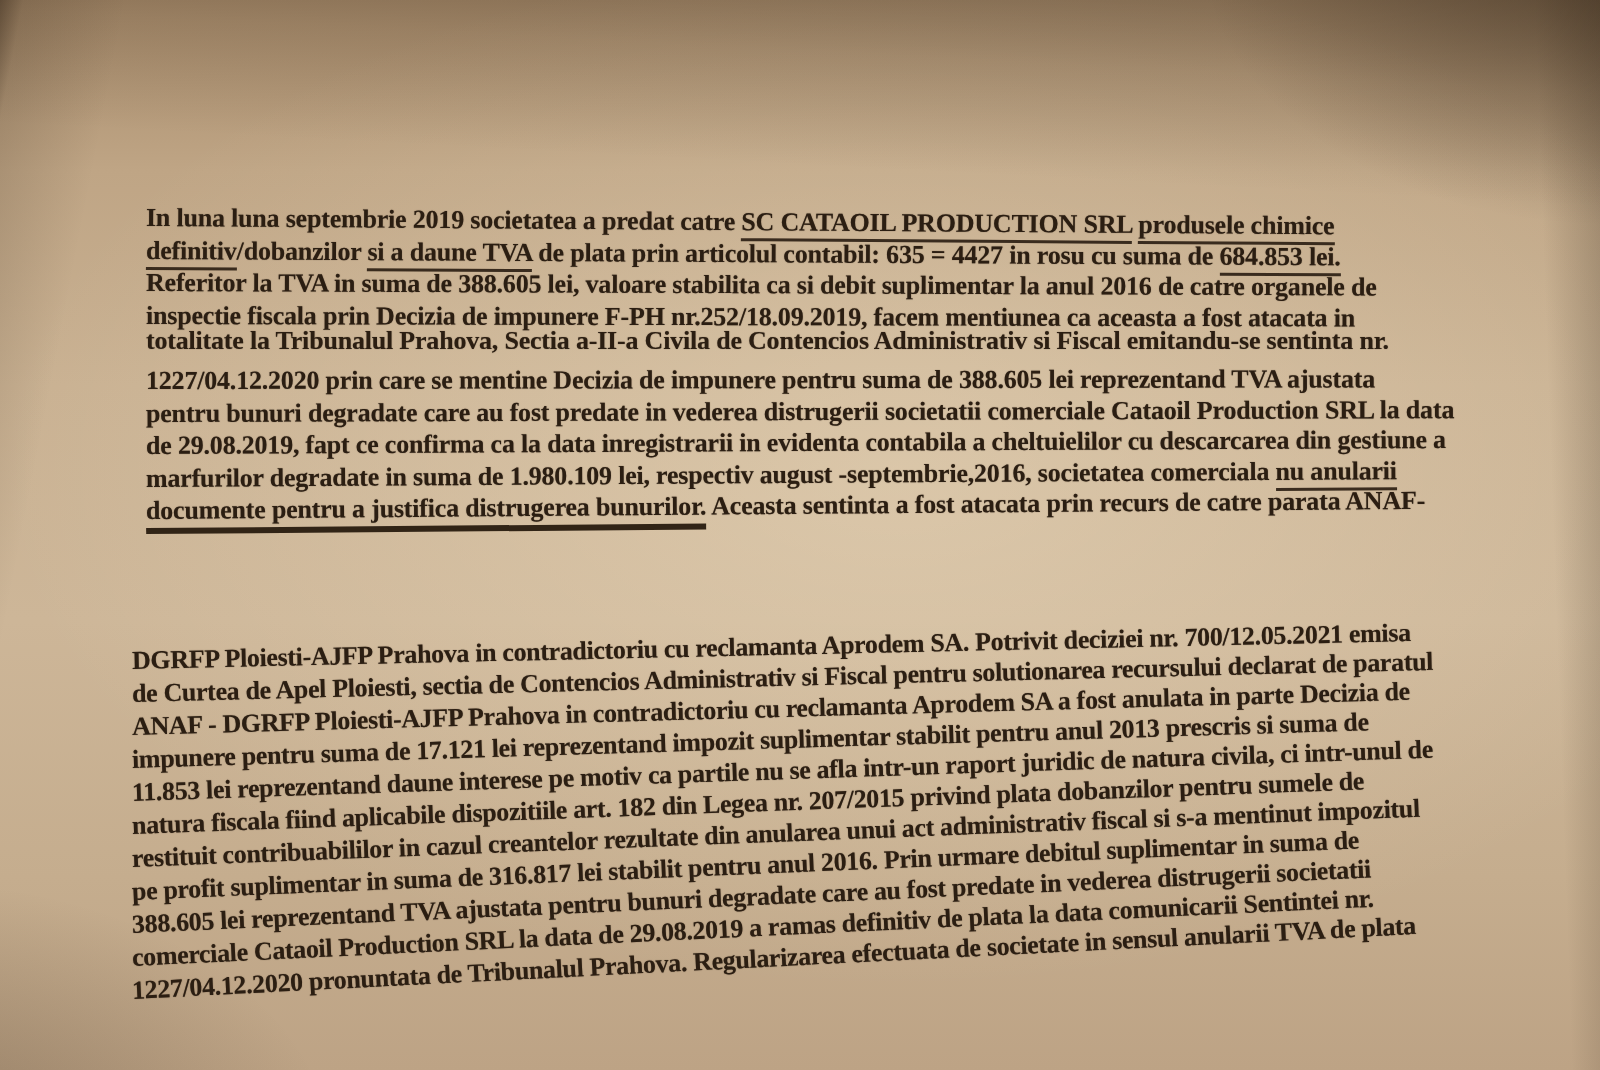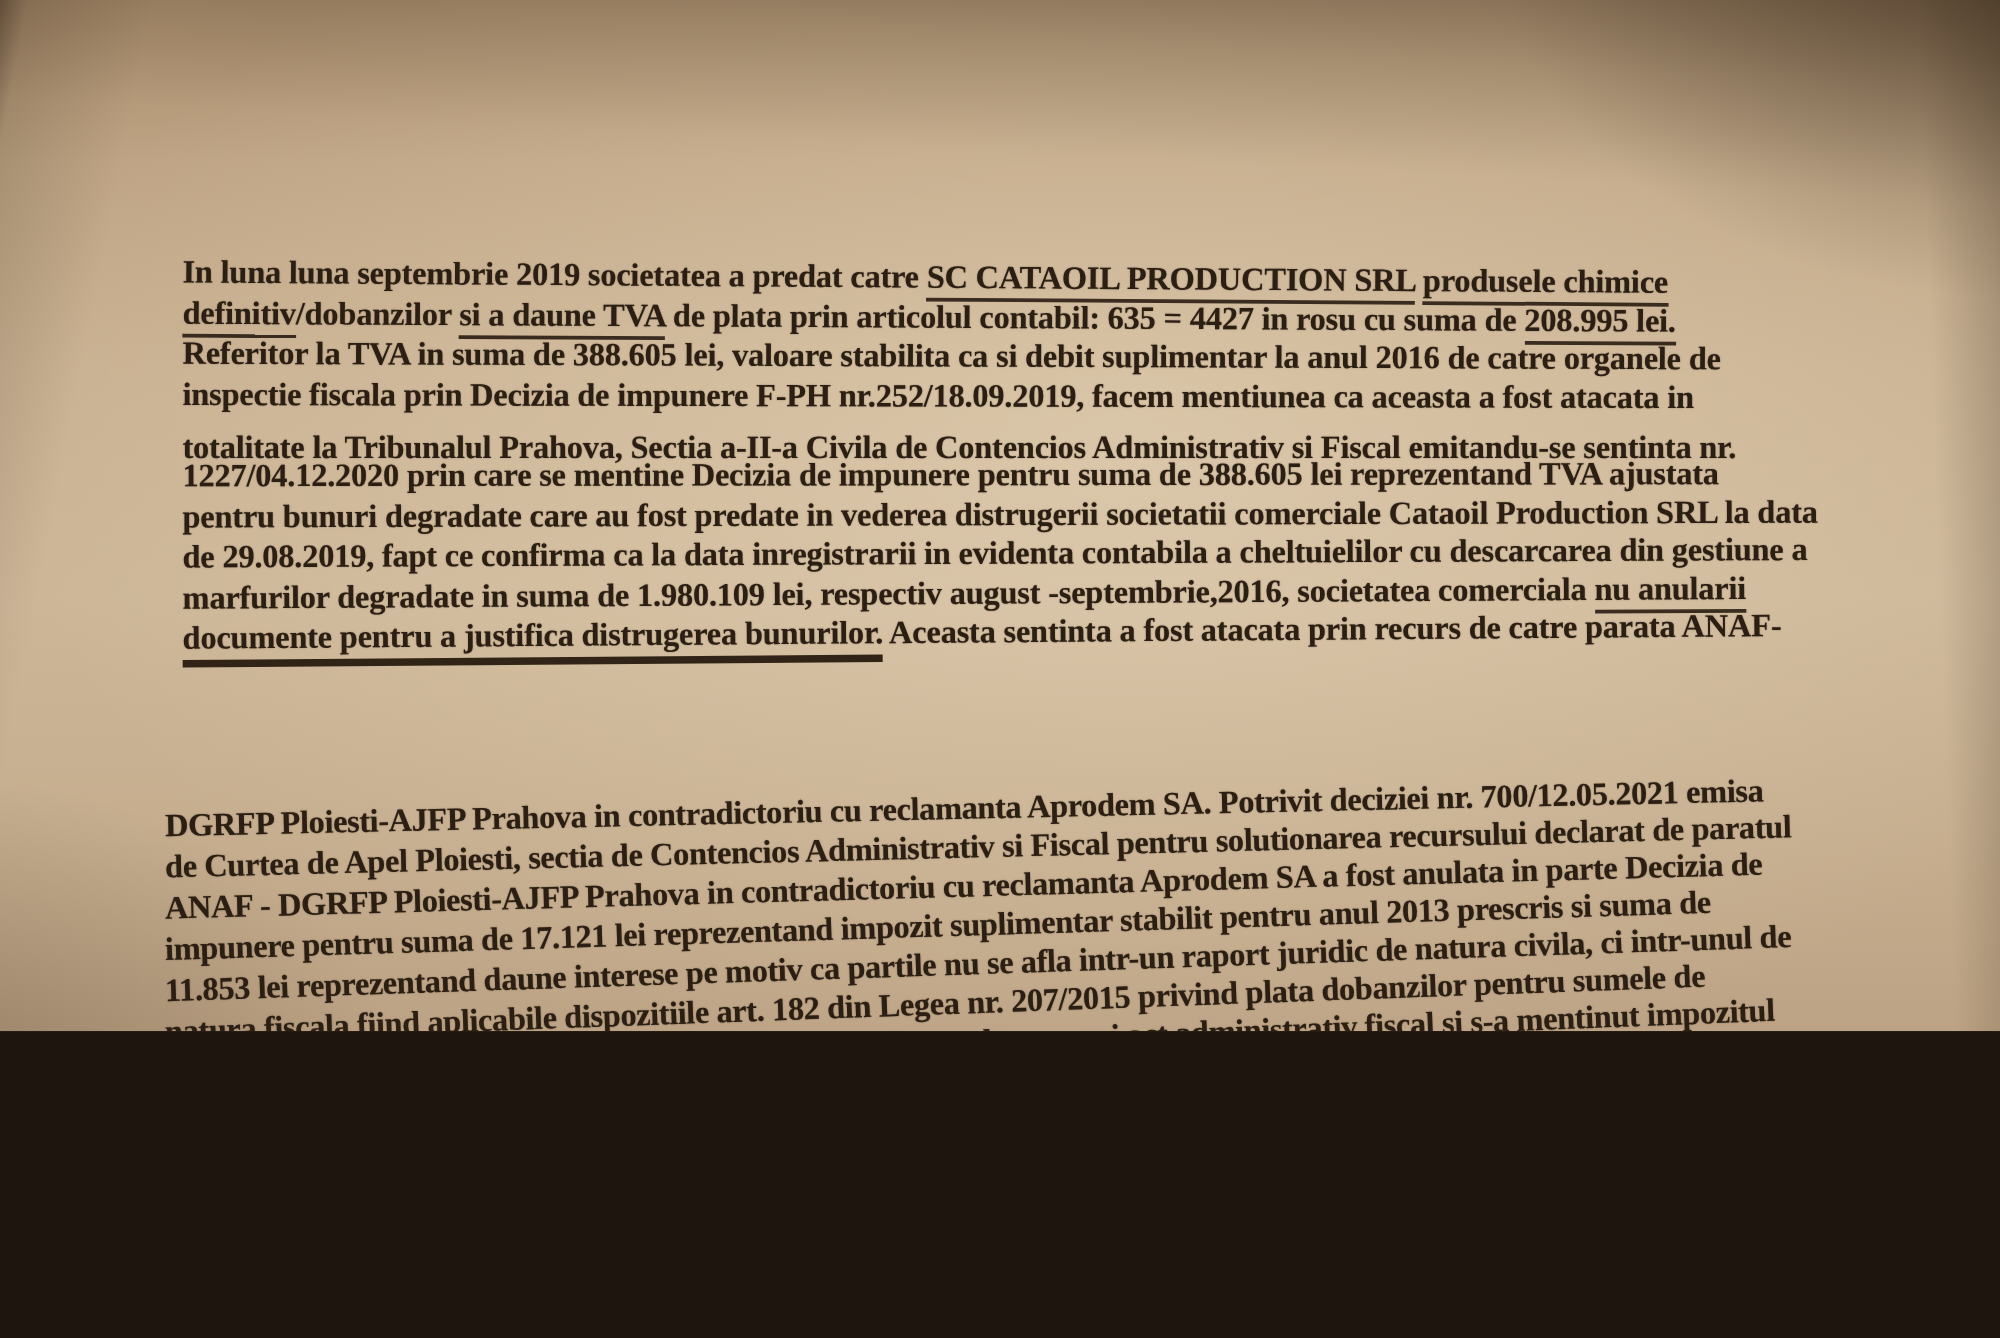--- a/index.html
+++ b/index.html
@@ -1,17 +1,17 @@
 <!DOCTYPE html>
 <html><head>
 <meta charset="utf-8">
 <style>
   html,body{margin:0;padding:0;background:#1d150e;}
   .photo{
-    position:relative;width:1600px;height:825px;overflow:hidden;
+    position:relative;width:1600px;height:1070px;overflow:hidden;
     font-family:"Liberation Serif","DejaVu Serif",serif;
     background:
       linear-gradient(101deg, rgba(43,30,18,.50) 0px, rgba(43,30,18,.16) 1.3%, rgba(43,30,18,0) 7%),
       linear-gradient(183deg, rgba(52,38,24,.34) 0%, rgba(52,38,24,.14) 8%, rgba(52,38,24,0) 18%),
       radial-gradient(640px 430px at 101% -5%, rgba(35,24,13,.45), rgba(35,24,13,0) 65%),
       radial-gradient(720px 460px at -6% 108%, rgba(48,34,20,.30), rgba(48,34,20,0) 60%),
       linear-gradient(268deg, rgba(38,27,16,.24) 0%, rgba(38,27,16,0) 4%),
       radial-gradient(1250px 720px at 56% 44%, rgba(255,243,216,.30), rgba(255,243,216,0) 72%),
       linear-gradient(180deg, #a68a6a 0%, #bfa585 16%, #c9b192 36%, #cdb698 58%, #c5ad8e 82%, #bda385 100%);
   }
@@ -27,24 +27,24 @@
   #p2 .line{font-size:26px;letter-spacing:-0.35px;}
   .u{border-bottom:3px solid rgba(45,31,19,.92);padding-bottom:2px;}
   .u.heavy{border-bottom-width:6px;border-bottom-color:rgba(40,27,15,.95);padding-bottom:3px;}
 </style>
 </head>
 <body>
 
 <div class="photo">
   <div class="para" id="p1">
       <div class="line" style="top: 0px; transform: rotate(0.4deg);"><span>In luna luna septembrie 2019 societatea a predat catre </span><span class="u">SC CATAOIL PRODUCTION SRL</span><span> </span><span class="u">produsele chimice</span></div>
-      <div class="line" style="top: 32.6px; transform: rotate(0.305deg);"><span class="u">definitiv</span><span>/dobanzilor </span><span class="u">si a daune TVA</span><span> de plata prin articolul contabil: 635 = 4427 in rosu cu suma de </span><span class="u">208.995 lei.</span></div>
+      <div class="line" style="top: 32.6px; transform: rotate(0.305deg);"><span class="u">definitiv</span><span>/dobanzilor </span><span class="u">si a daune TVA</span><span> de plata prin articolul contabil: 635 = 4427 in rosu cu suma de </span><span class="u">684.853 lei.</span></div>
       <div class="line" style="top: 65.2px; transform: rotate(0.21deg);"><span>Referitor la TVA in suma de 388.605 lei, valoare stabilita ca si debit suplimentar la anul 2016 de catre organele de</span></div>
       <div class="line" style="top: 97.8px; transform: rotate(0.115deg);"><span>inspectie fiscala prin Decizia de impunere F-PH nr.252/18.09.2019, facem mentiunea ca aceasta a fost atacata in</span></div>
-      <div class="line" style="top: 140px; transform: rotate(0.02deg);"><span>totalitate la Tribunalul Prahova, Sectia a-II-a Civila de Contencios Administrativ si Fiscal emitandu-se sentinta nr.</span></div>
+      <div class="line" style="top: 123px; transform: rotate(0.02deg);"><span>totalitate la Tribunalul Prahova, Sectia a-II-a Civila de Contencios Administrativ si Fiscal emitandu-se sentinta nr.</span></div>
       <div class="line" style="top: 163px; transform: rotate(-0.0749999deg);"><span>1227/04.12.2020 prin care se mentine Decizia de impunere pentru suma de 388.605 lei reprezentand TVA ajustata</span></div>
       <div class="line" style="top: 195.6px; transform: rotate(-0.17deg);"><span>pentru bunuri degradate care au fost predate in vederea distrugerii societatii comerciale Cataoil Production SRL la data</span></div>
       <div class="line" style="top: 228.2px; transform: rotate(-0.265deg);"><span>de 29.08.2019, fapt ce confirma ca la data inregistrarii in evidenta contabila a cheltuielilor cu descarcarea din gestiune a</span></div>
       <div class="line" style="top: 260.8px; transform: rotate(-0.36deg);"><span>marfurilor degradate in suma de 1.980.109 lei, respectiv august -septembrie,2016, societatea comerciala </span><span class="u">nu anularii</span></div>
       <div class="line" style="top: 293.4px; transform: rotate(-0.455deg);"><span class="u heavy">documente pentru a justifica distrugerea bunurilor.</span><span> Aceasta sentinta a fost atacata prin recurs de catre parata ANAF-</span></div>
     </div>
   <div class="para" id="p2">
       <div class="line" style="top: 0px; transform: rotate(-1.25deg);"><span>DGRFP Ploiesti-AJFP Prahova in contradictoriu cu reclamanta Aprodem SA. Potrivit deciziei nr. 700/12.05.2021 emisa</span></div>
       <div class="line" style="top: 33px; transform: rotate(-1.415deg);"><span>de Curtea de Apel Ploiesti, sectia de Contencios Administrativ si Fiscal pentru solutionarea recursului declarat de paratul</span></div>
       <div class="line" style="top: 66px; transform: rotate(-1.58deg);"><span>ANAF - DGRFP Ploiesti-AJFP Prahova in contradictoriu cu reclamanta Aprodem SA a fost anulata in parte Decizia de</span></div>

